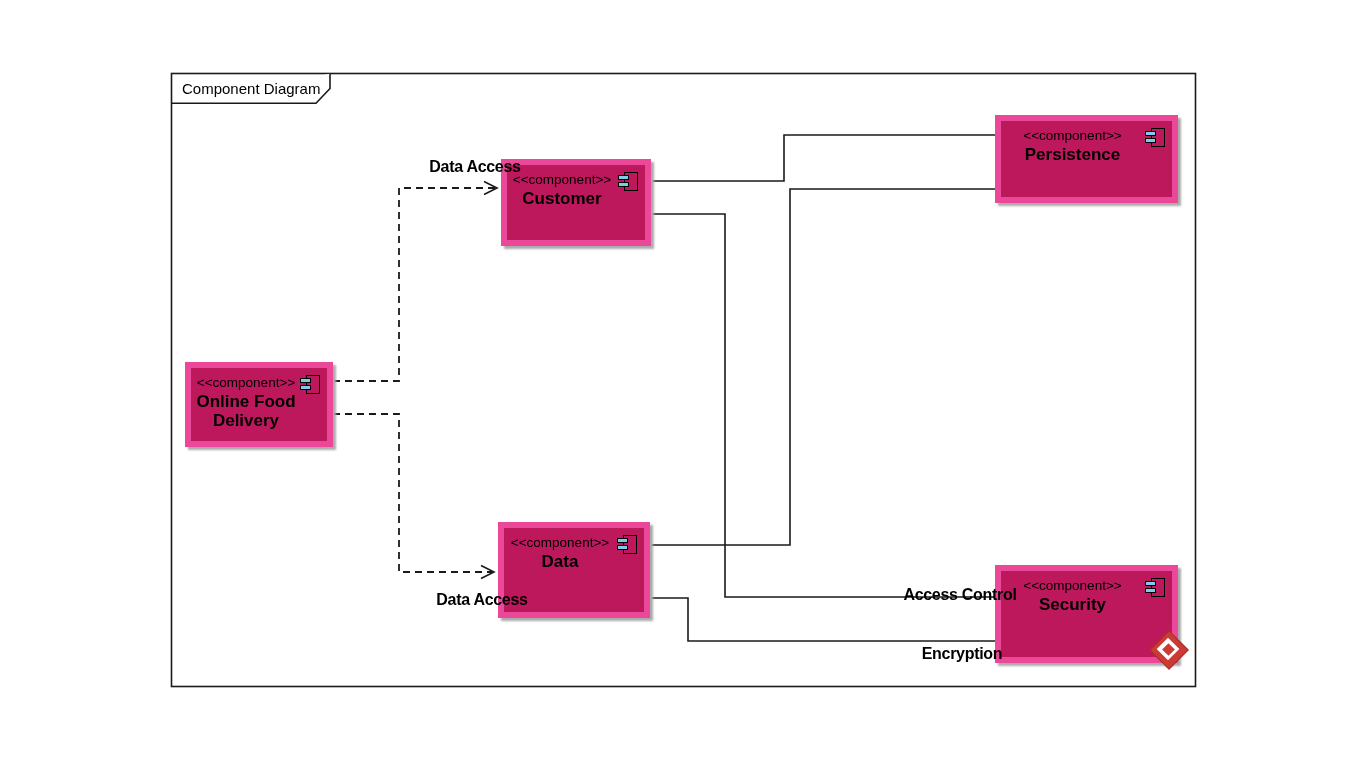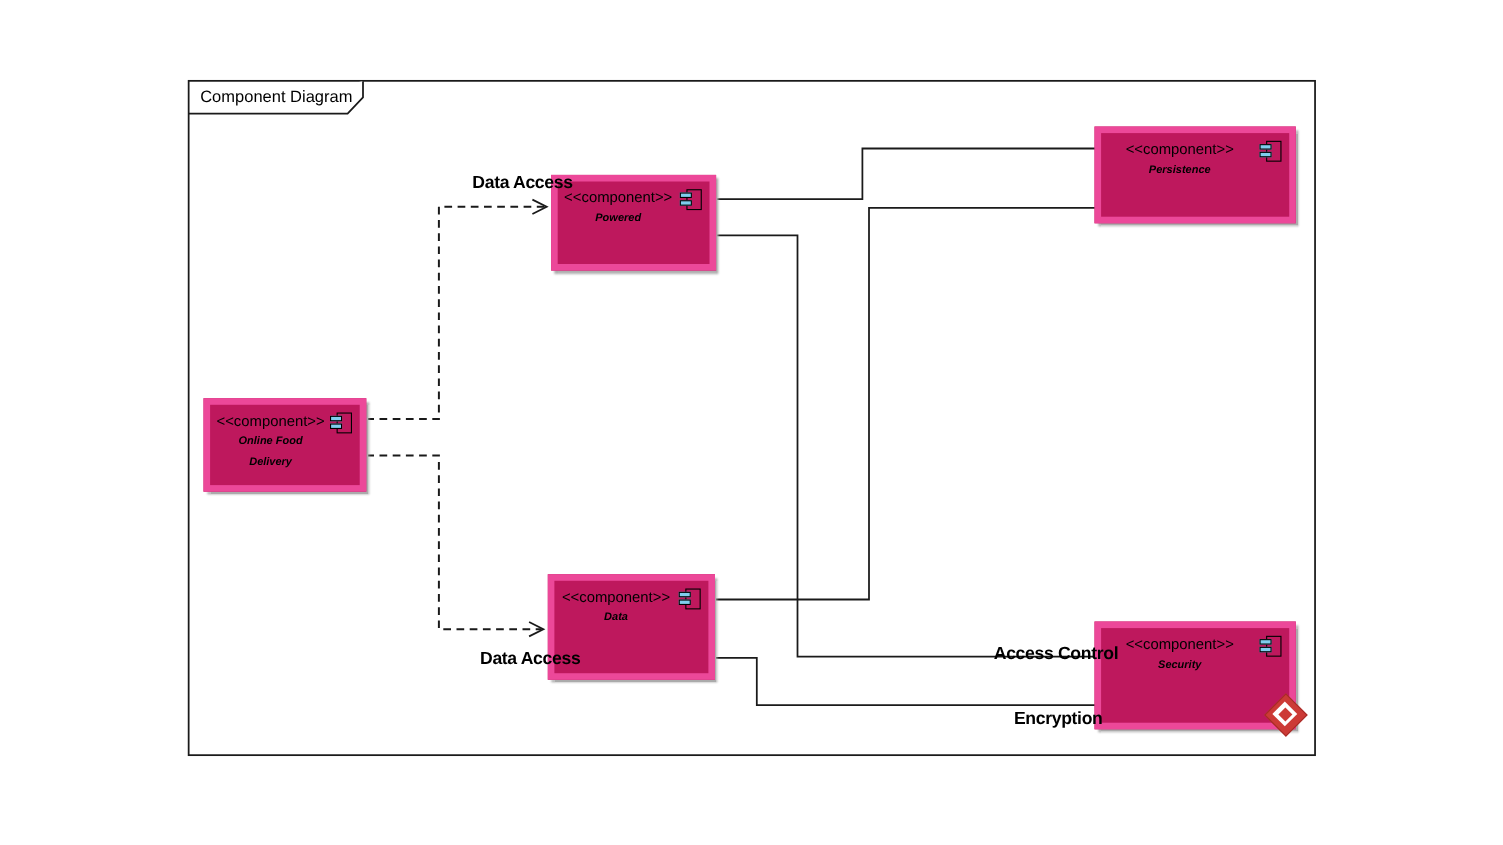--- a/index.html
+++ b/index.html
@@ -14,21 +14,21 @@
   .comp{position:absolute;box-sizing:border-box;background:#be185d;
         border:6px solid #ec4899;box-shadow:3px 3px 2px #ababab;z-index:2;}
   .c-ofd{left:185px;top:362px;width:148px;height:85px;}
   .c-customer{left:501px;top:159px;width:150px;height:87px;}
   .c-order{left:498px;top:522px;width:152px;height:96px;}
   .c-persistence{left:995px;top:115px;width:183px;height:88px;}
   .c-security{left:995px;top:565px;width:183px;height:98px;}
 
   .comp-text{position:absolute;left:2px;right:30px;top:6px;text-align:center;}
   .stereo{font-size:13.5px;line-height:18px;}
-  .cname{font-size:10px;font-weight:bold;line-height:19px;font-style:italic;}
+  .cname{font-size:17px;font-weight:bold;line-height:19px;}
 
   .comp-icon{position:absolute;right:7px;top:7px;width:20px;height:20px;}
   .icon-body{position:absolute;right:0;top:0;width:12px;height:17px;
              border:1.5px solid #000;}
   .icon-tab{position:absolute;left:0;width:9px;height:3px;
             border:1.5px solid #000;background:#7FCDED;}
   .icon-tab.t1{top:3px;}
   .icon-tab.t2{top:10px;}
 
   .edge-label{position:absolute;font-size:16px;font-weight:bold;
@@ -84,21 +84,21 @@
     <div class="comp-icon">
       <div class="icon-body"></div>
       <div class="icon-tab t1"></div>
       <div class="icon-tab t2"></div>
     </div>
   </div>
 
   <div class="comp c-customer">
     <div class="comp-text">
       <div class="stereo">&lt;&lt;component&gt;&gt;</div>
-      <div class="cname">Powered</div>
+      <div class="cname">Customer</div>
     </div>
     <div class="comp-icon">
       <div class="icon-body"></div>
       <div class="icon-tab t1"></div>
       <div class="icon-tab t2"></div>
     </div>
   </div>
 
   <div class="comp c-order">
     <div class="comp-text">

